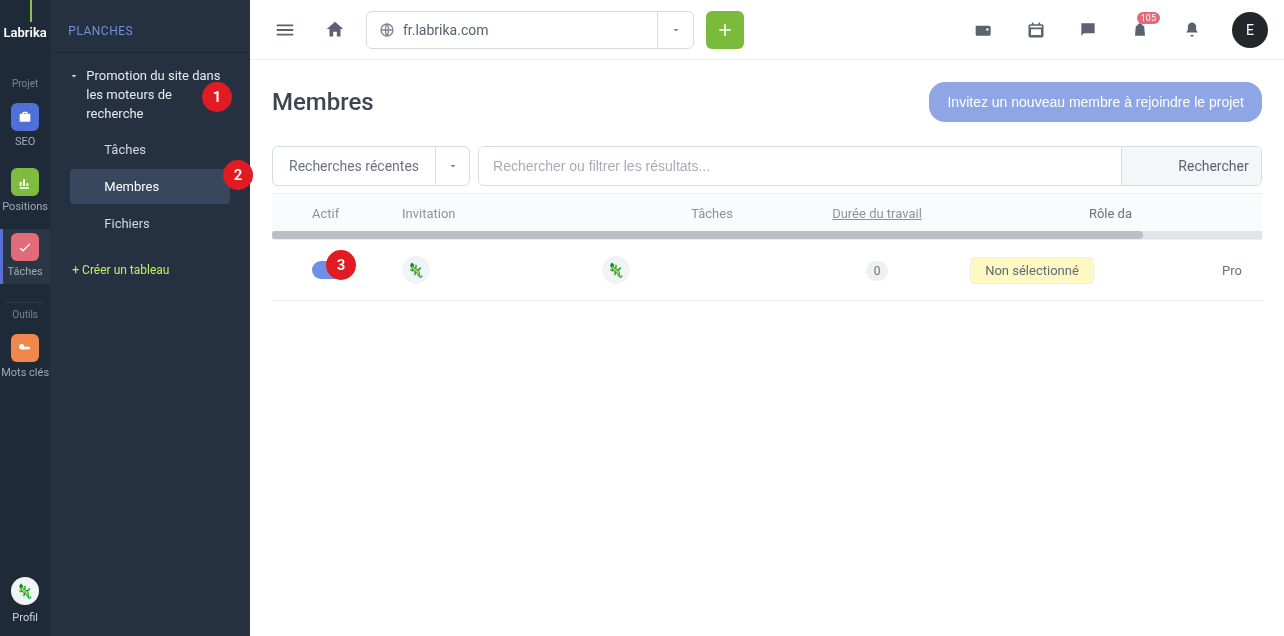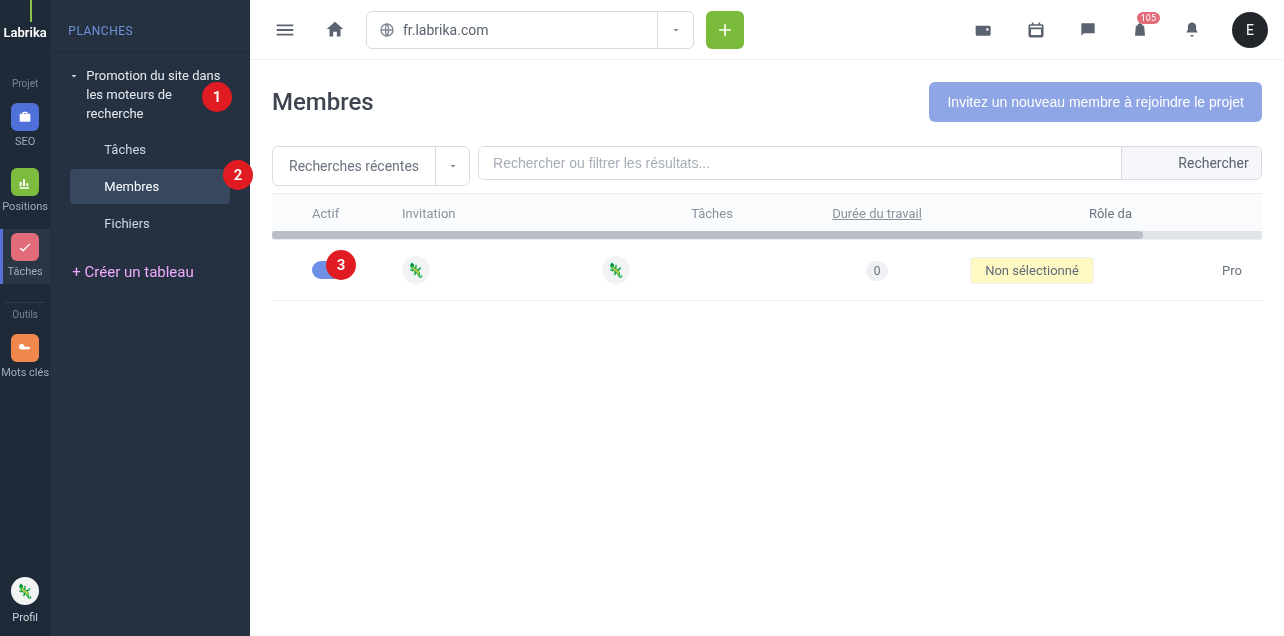--- a/index.html
+++ b/index.html
@@ -121,22 +121,22 @@
   padding:10px 10px 10px 34px;
   border-radius:4px;
   margin:2px 6px;
   cursor:pointer;
 }
 .side-panel .sub-item.active{
   background:#37485e;
   color:#fff;
 }
 .side-panel .create-board{
-  font-size:15px;
-  color:#f0abfc;
+  font-size:12px;
+  color:#bef264;
   padding:14px 2px 10px 22px;
   cursor:pointer;
 }
 
 .main{
   flex:1;
   display:flex;
   flex-direction:column;
   background:#fff;
 }
@@ -211,21 +211,21 @@
 }
 .page-head{
   display:flex; align-items:center; justify-content:space-between;
   margin-bottom:24px;
 }
 .page-title{
   font-size:24px; color:#3d4550; font-weight:500;
 }
 .invite-btn{
   background:#8ea5e6; color:#fff;
-  border:none; border-radius:6px;
+  border:none; border-radius:16px;
   padding:12px 18px;
   font-size:14px; cursor:pointer;
 }
 
 .filter-row{
   display:flex; gap:8px; margin-bottom:7px;
 }
 .recent-group{
   display:flex;
   border:1px solid #d7dbe3; border-radius:6px;
@@ -237,21 +237,21 @@
 }
 .recent-caret{
   width:34px; border-left:1px solid #d7dbe3;
   display:flex; align-items:center; justify-content:center; cursor:pointer;
 }
 .recent-caret svg{width:12px;height:12px;fill:#7e8793;}
 .search-group{
   flex:1;
   display:flex;
   border:1px solid #d7dbe3; border-radius:6px;
-  overflow:hidden; height:34px;
+  overflow:hidden; height:40px;
 }
 .search-input{
   flex:1;
   border:none; outline:none;
   padding:0 14px; font-size:14px; color:#4a525d;
 }
 .search-input::placeholder{ color:#a6adb7;}
 .search-btn{
   width:140px; background:#f4f6f9;
   border-left:1px solid #d7dbe3;

